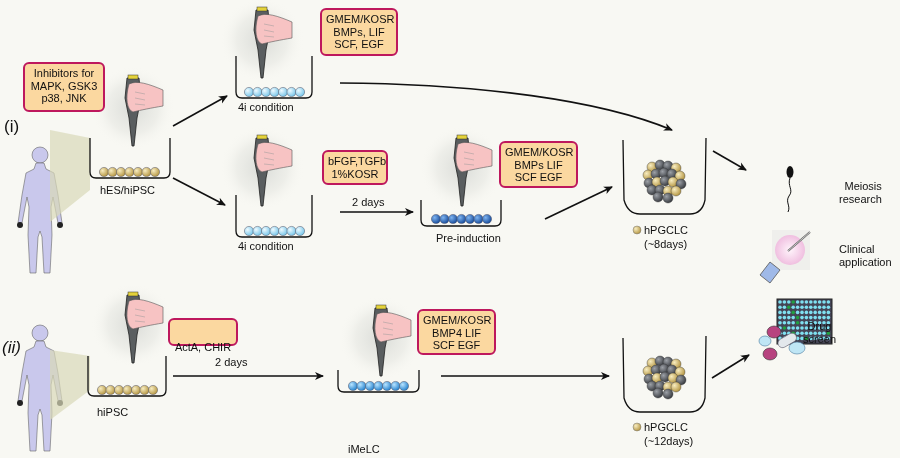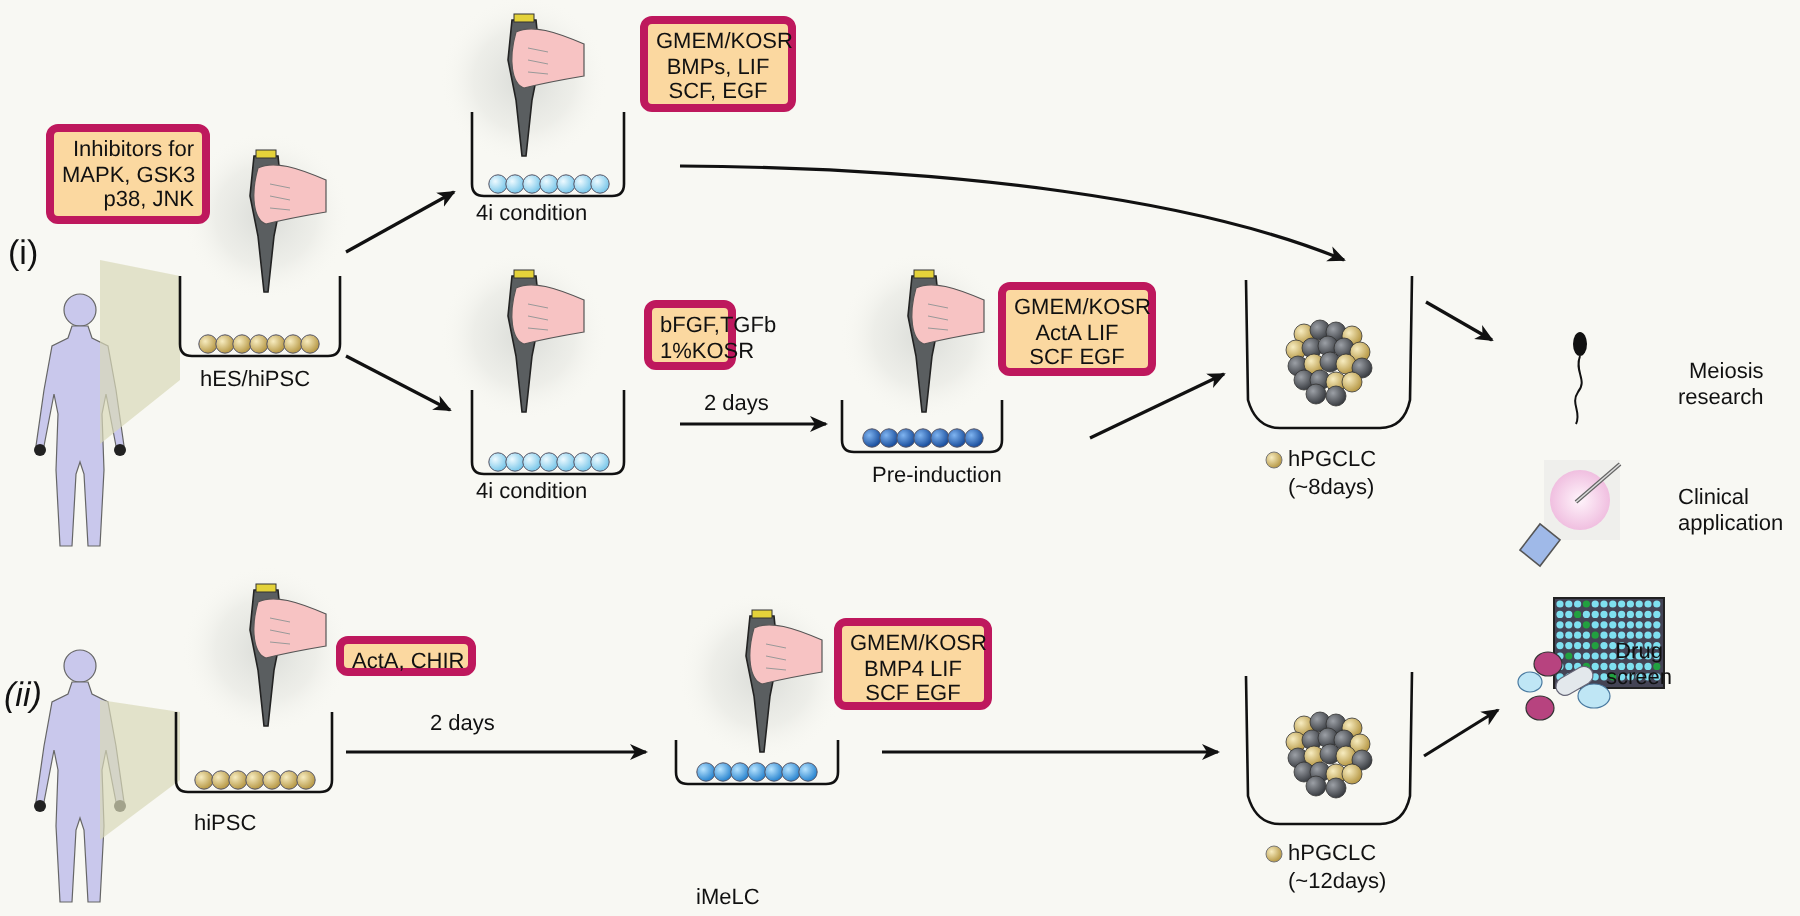--- a/index.html
+++ b/index.html
@@ -1,22 +1,22 @@
 <!DOCTYPE html>
 <html><head>
 <meta charset="utf-8">
 <style>
   html, body { margin:0; padding:0; }
   body { width:900px; height:458px; background:#f8f8f3; position:relative; overflow:hidden;
          font-family:"Liberation Sans", sans-serif; color:#111; }
   svg.canvas { position:absolute; left:0; top:0; }
   .lbl { position:absolute; font-size:11px; line-height:13px; text-align:left; white-space:nowrap; }
-  .box { position:absolute; background:#fbd8a0; border:4px solid #be185d; border-radius:6px;
+  .box { position:absolute; background:#fbd8a0; border:2px solid #be185d; border-radius:6px;
          font-size:11px; line-height:12.5px; text-align:center; padding:3px 4px; box-sizing:border-box; }
-  .box.left { text-align:right; }
+  .box.left { text-align:center; }
   .box div { white-space:nowrap; }
   .roman { position:absolute; font-size:17px; }
 </style>
 </head>
 <body>
 
 <svg class="canvas" width="900" height="458" viewBox="0 0 900 458">
   <defs>
     <radialGradient id="glow" cx="50%" cy="50%" r="50%">
       <stop offset="0%" stop-color="#d8dad6" stop-opacity="0.95"></stop>
@@ -353,30 +353,30 @@
 <div class="box left" style="left:23px;top:62px;width:82px;height:50px;">
   <div>Inhibitors for</div>
   <div>MAPK, GSK3</div>
   <div>p38, JNK</div>
 </div>
 <div class="box" style="left:320px;top:8px;width:78px;height:48px;">
   <div>GMEM/KOSR</div>
   <div>BMPs, LIF</div>
   <div>SCF, EGF</div>
 </div>
-<div class="box" style="left:322px;top:150px;width:46px;height:35px;">
+<div class="box" style="left:322px;top:150px;width:66px;height:35px;">
   <div>bFGF,TGFb</div>
   <div>1%KOSR</div>
 </div>
 <div class="box" style="left:499px;top:141px;width:79px;height:47px;">
   <div>GMEM/KOSR</div>
-  <div>ActA LIF</div>
+  <div>BMPs LIF</div>
   <div>SCF EGF</div>
 </div>
-<div class="box" style="left:168px;top:318px;width:70px;height:20px;padding-top:3px;">
+<div class="box" style="left:168px;top:318px;width:70px;height:20px;padding-top:21px;">
   <div>ActA, CHIR</div>
 </div>
 <div class="box" style="left:417px;top:309px;width:79px;height:46px;">
   <div>GMEM/KOSR</div>
   <div>BMP4 LIF</div>
   <div>SCF EGF</div>
 </div>
 
 <div class="lbl" style="left:100px;top:184px;width:60px;">hES/hiPSC</div>
 <div class="lbl" style="left:238px;top:101px;width:72px;">4i condition</div>

